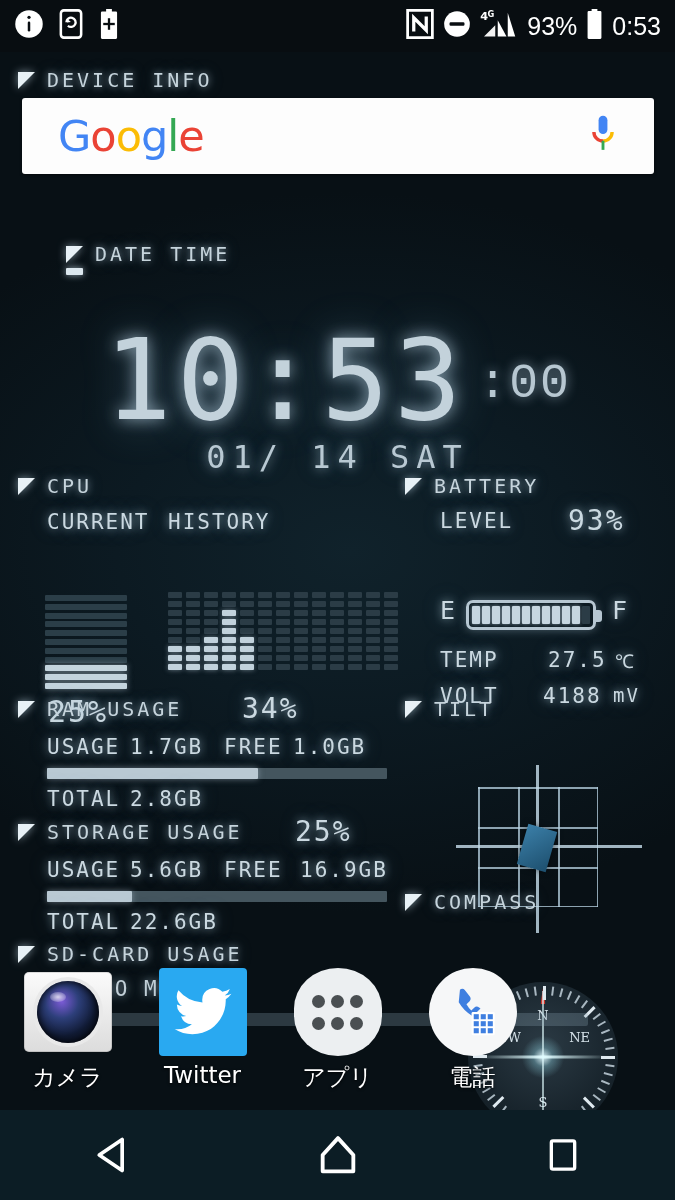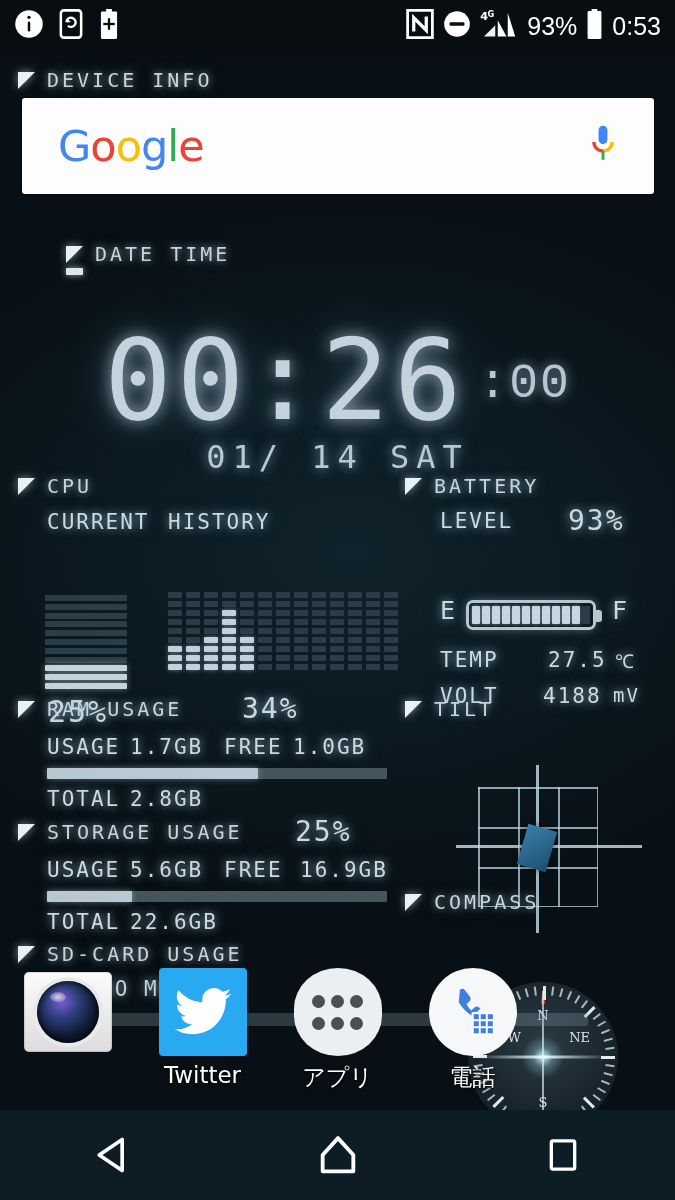--- a/index.html
+++ b/index.html
@@ -54,21 +54,21 @@
     font-family: "DejaVu Sans Mono", monospace;
     color: #cbd9e1;
     text-shadow: 0 0 8px rgba(185,212,228,.7), 0 0 20px rgba(130,175,200,.35);
     letter-spacing: 2px;
     white-space: nowrap;
   }
 
   
   #gsearch {
     position: absolute; left: 22px; top: 46px;
-    width: 632px; height: 96px;
+    width: 632px; height: 76px;
     background: #fdfdfd;
     border-radius: 3px;
     box-shadow: 0 1px 3px rgba(0,0,0,.5);
     display: flex; align-items: center;
   }
   #glogo { margin-left: 36px; font-size: 43px; font-weight: 400; letter-spacing: -1px;
            font-family: "DejaVu Sans", sans-serif; }
   #glogo span:nth-child(1){color:#4285F4}
   #glogo span:nth-child(2){color:#EA4335}
   #glogo span:nth-child(3){color:#FBBC05}
@@ -325,21 +325,21 @@
         </svg>
       </span>
     </div>
 
     <div id="datedash"></div>
     <div class="seg-label" style="left:18px; top:190px;padding-left:48px;">
       <span class="tri"></span>
       <span>DATE TIME</span>
     </div>
     <div id="clockwrap">
-      <span id="clock-hm">00:26</span><span id="clock-sec">:00</span>
+      <span id="clock-hm">10:53</span><span id="clock-sec">:00</span>
       <div id="clock-date">01/ 14  SAT</div>
     </div>
 
     <div class="seg-label" style="left:18px; top:422px;">
       <span class="tri"></span>
       <span>CPU</span>
     </div>
     <div class="lcd" style="position:absolute; left:47px; top:458px; font-size:21px;">CURRENT</div>
     <div class="lcd" style="position:absolute; left:168px; top:458px; font-size:21px;">HISTORY</div>
 
@@ -659,20 +659,21 @@
   </div>
 
   <div id="dock-rail"></div>
   <div id="dock">
 
     <div class="dock-item" style="left:0px;">
       <div class="dock-icon">
         <div class="cam-body"></div>
           <div class="cam-lens"></div>
       </div>
+      <div class="dock-label">カメラ</div>
     </div>
 
     <div class="dock-item" style="left:135px;">
       <div class="dock-icon">
         <div class="tw-body">
           <svg width="62" height="62" viewBox="0 0 24 24">
               <path fill="#fff" d="M23 4.9a9 9 0 0 1-2.6.7 4.5 4.5 0 0 0 2-2.5 9.1 9.1 0 0 1-2.9 1.1 4.5 4.5 0 0 0-7.8 3.1c0 .35.04.7.1 1A12.9 12.9 0 0 1 2.5 3.6a4.5 4.5 0 0 0 1.4 6.1 4.5 4.5 0 0 1-2-.6v.06a4.5 4.5 0 0 0 3.6 4.4 4.5 4.5 0 0 1-2 .08 4.5 4.5 0 0 0 4.2 3.1A9 9 0 0 1 1 18.6a12.8 12.8 0 0 0 6.9 2c8.3 0 12.9-6.9 12.9-12.9v-.6A9.2 9.2 0 0 0 23 4.9z"></path>
             </svg>
         </div>
       </div>

